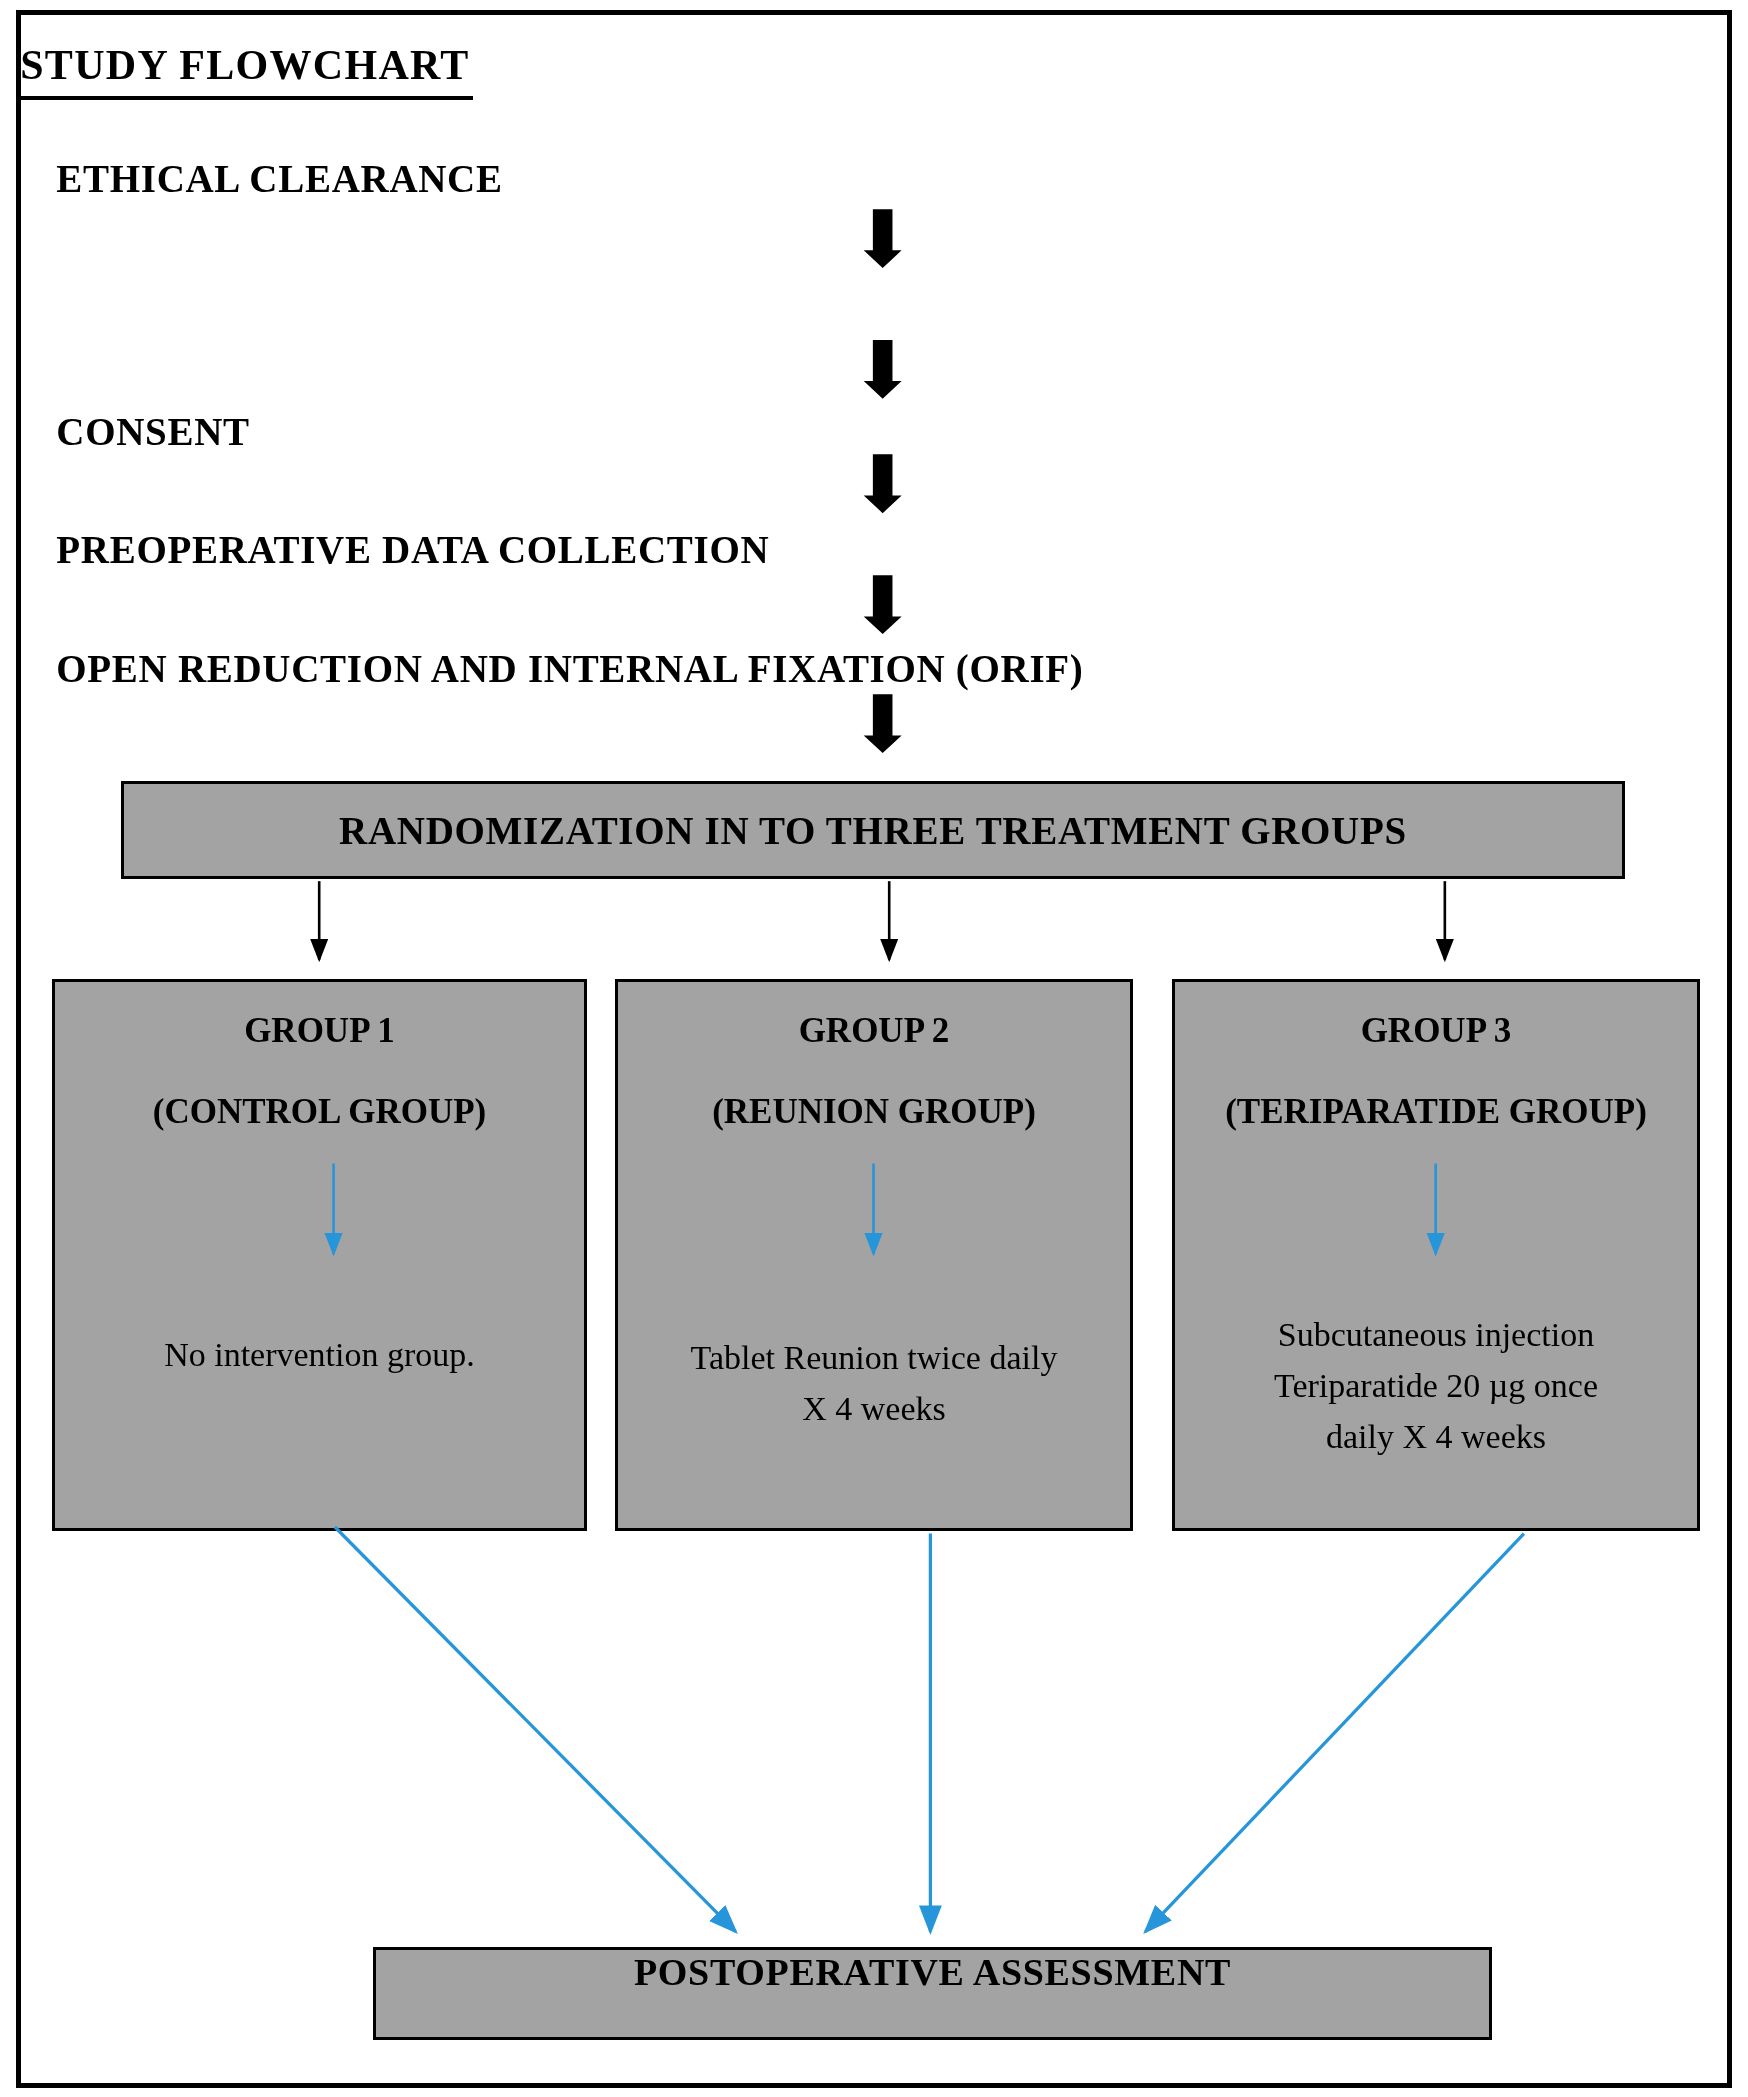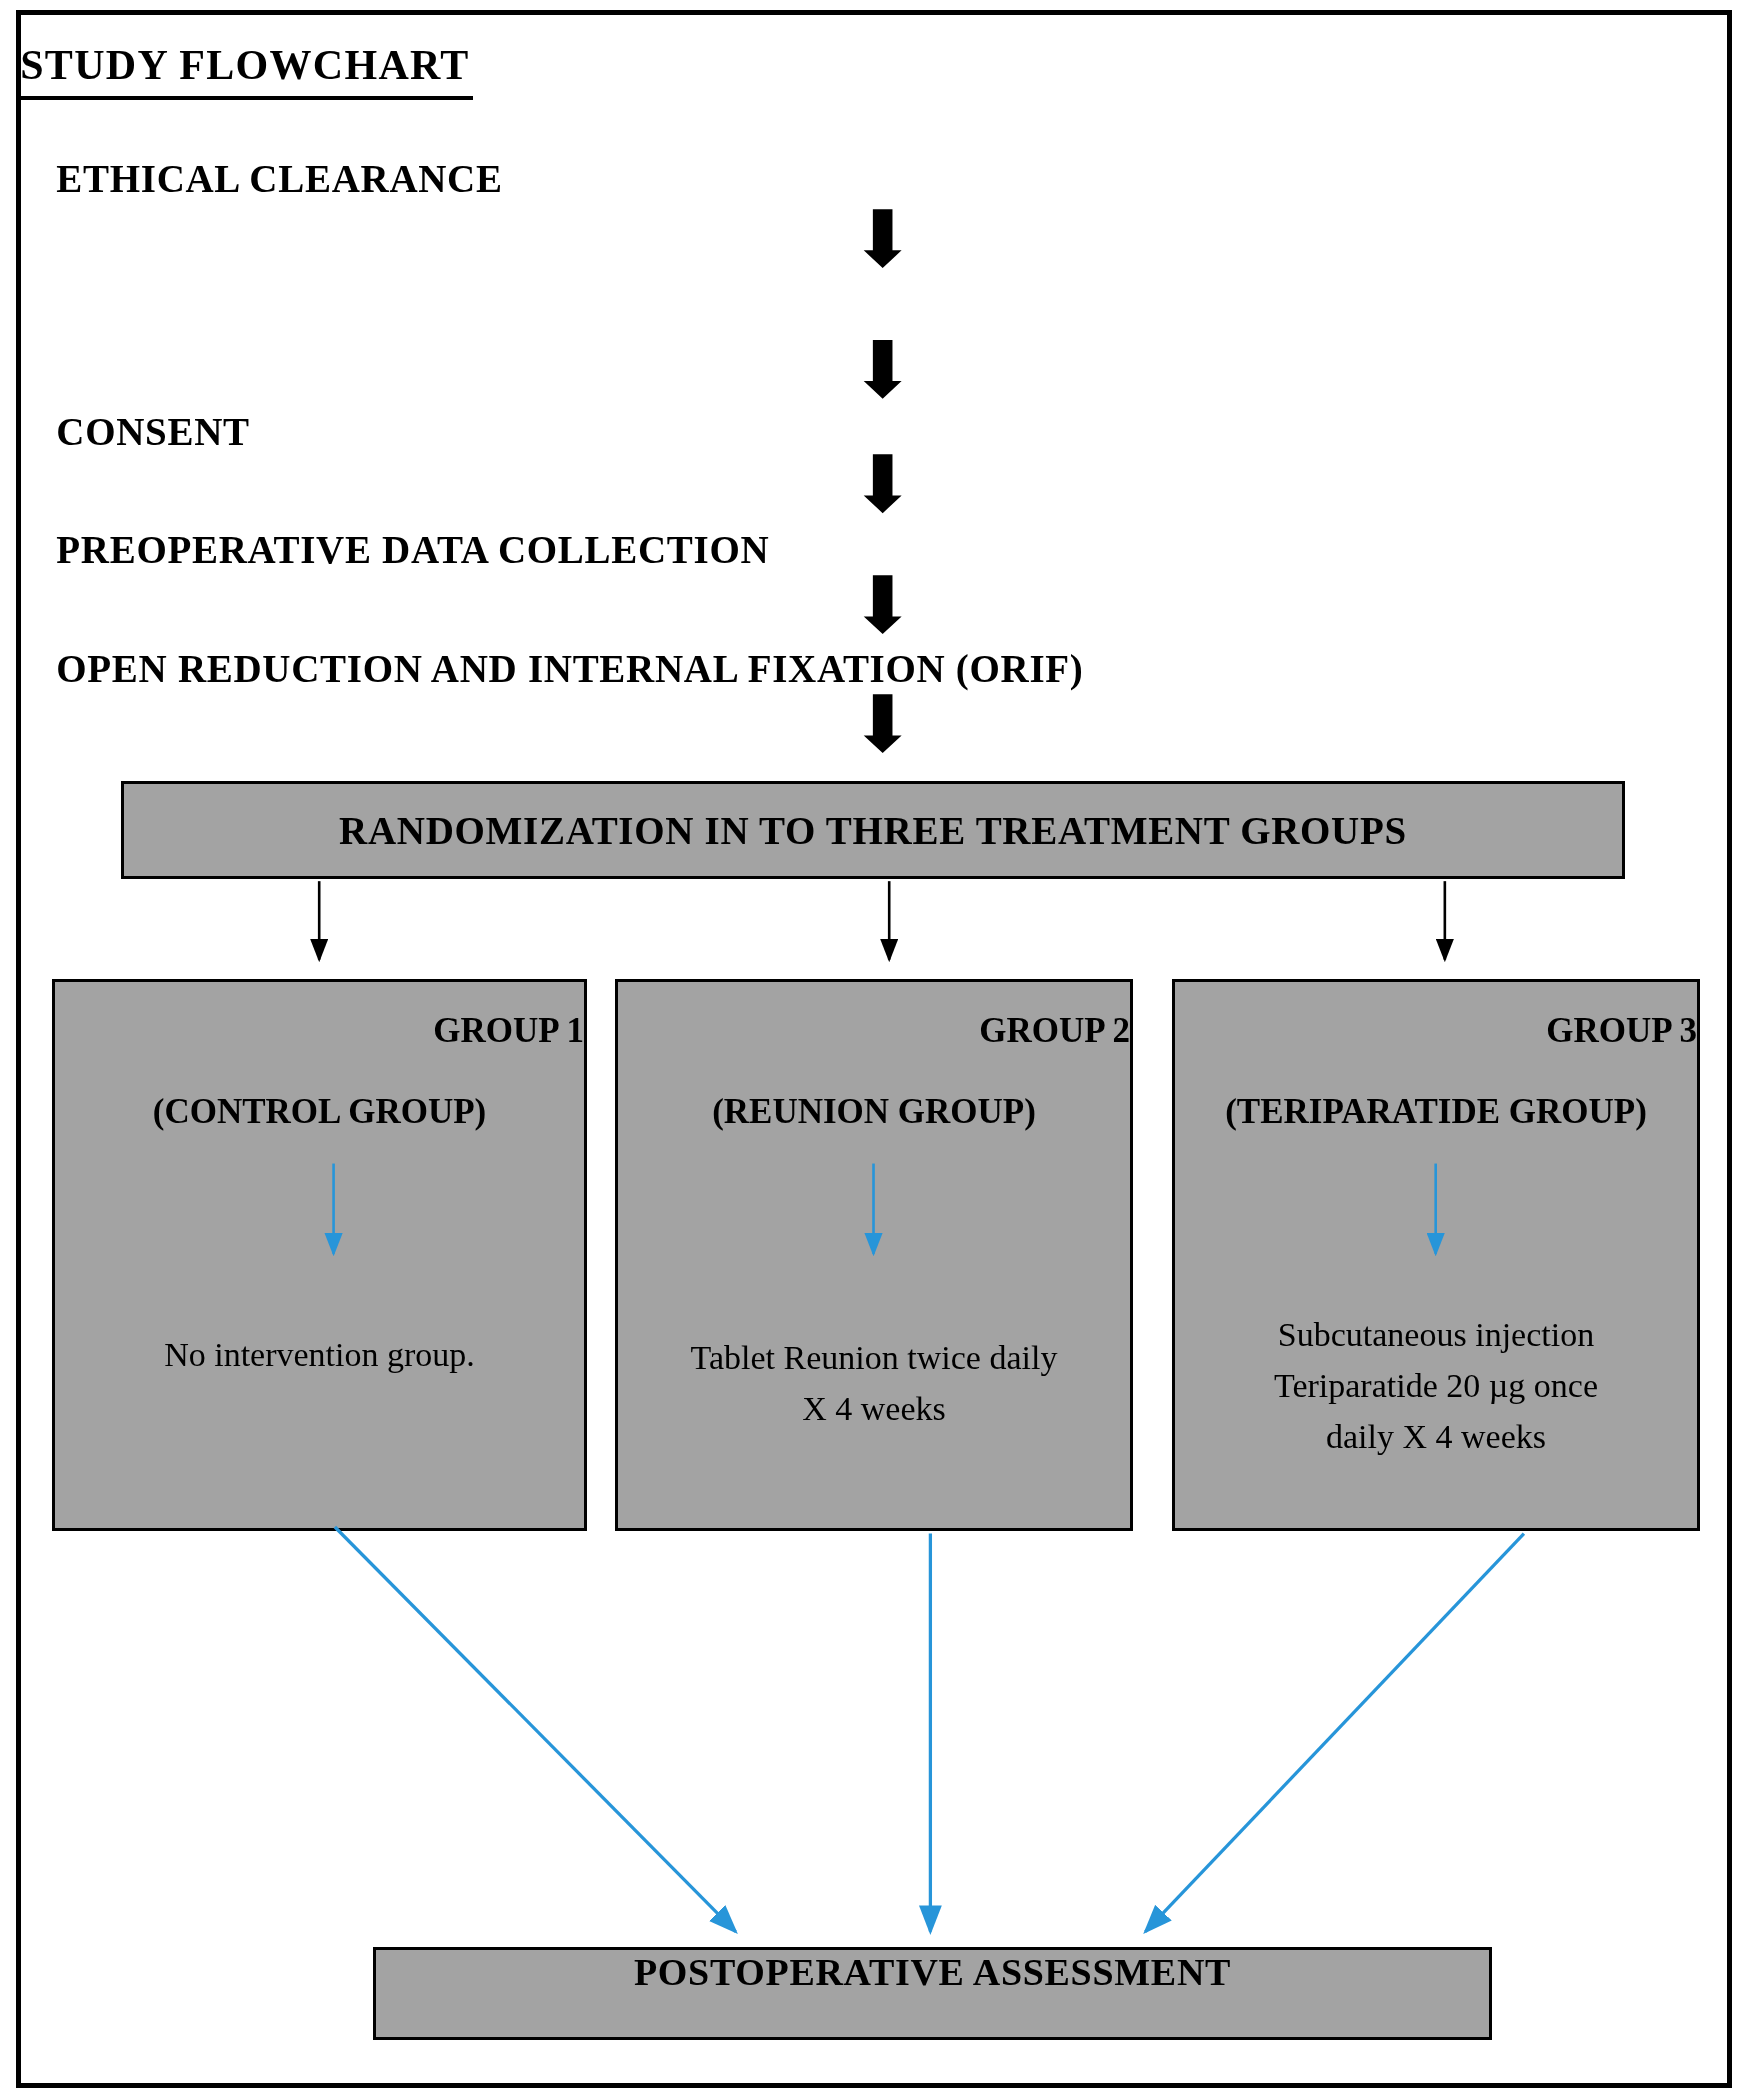--- a/index.html
+++ b/index.html
@@ -47,21 +47,21 @@
     text-align: center;
   }
   .group-box { top: 979px; height: 552px; }
   .g1 { left: 52px;   width: 535px; }
   .g2 { left: 615px;  width: 518px; }
   .g3 { left: 1172px; width: 528px; }
   .group-name, .group-subtitle {
     position: absolute; left: 0; width: 100%;
     text-align: center; font-weight: 700; font-size: 35px;
   }
-  .group-name { top: 29px; text-align: right; }
+  .group-name { top: 29px; }
   .group-subtitle { top: 110px; }
   .group-desc {
     position: absolute; left: 0; width: 100%;
     padding: 0 13px; box-sizing: border-box;
     text-align: center; font-weight: 400; font-size: 34px;
     line-height: 1.5;
     white-space: pre-line;
   }
   .desc1 { top: 347px; }
   .desc2 { top: 350px; }

